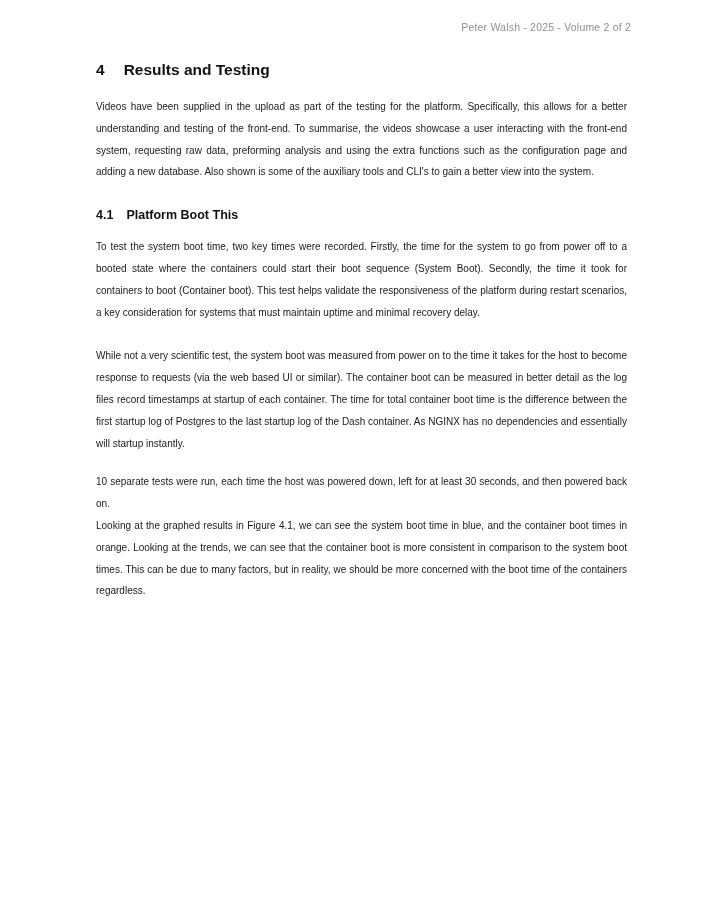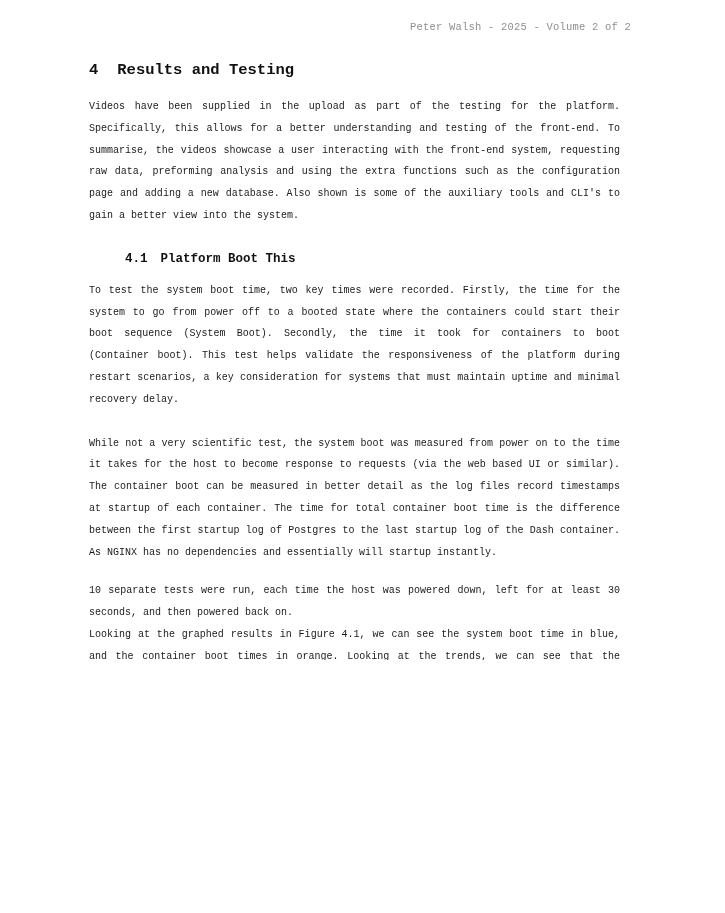--- a/index.html
+++ b/index.html
@@ -5,38 +5,38 @@
   html, body {
     margin: 0;
     padding: 0;
     background: #ffffff;
   }
   .page {
     position: relative;
     width: 725px;
     height: 660px;
     background: #ffffff;
-    font-family: Liberation Mono, monospace;
+    font-family: Liberation Sans, sans-serif;
     color: #1a1a1a;
     overflow: hidden;
   }
   .running-header {
     position: absolute;
     top: 21px;
     left: 100px;
     width: 531px;
     text-align: right;
     font-size: 10.5px;
     color: #8f8f8f;
     letter-spacing: 0.2px;
   }
   .content {
     position: absolute;
     top: 61px;
-    left: 89px;
+    left: 96px;
     width: 531px;
   }
   h1.section-heading {
     font-size: 15.5px;
     font-weight: bold;
     margin: 0 0 17px 0;
     color: #111;
   }
   h1 .sec-num {
     display: inline-block;
@@ -44,21 +44,20 @@
   }
   h2.subsection-heading {
     font-size: 12.5px;
     font-weight: bold;
     margin: 25px 0 14px 0;
     color: #111;
   }
   h2 .sec-num {
     display: inline-block;
     margin-right: 13px;
-    margin-left: 36px;
   }
   p.body-par {
     font-size: 10px;
     line-height: 21.8px;
     text-align: justify;
     margin: 0;
     color: #1a1a1a;
   }
   p.gap-large { margin-top: 22px; }
   p.gap-medium { margin-top: 17px; }

